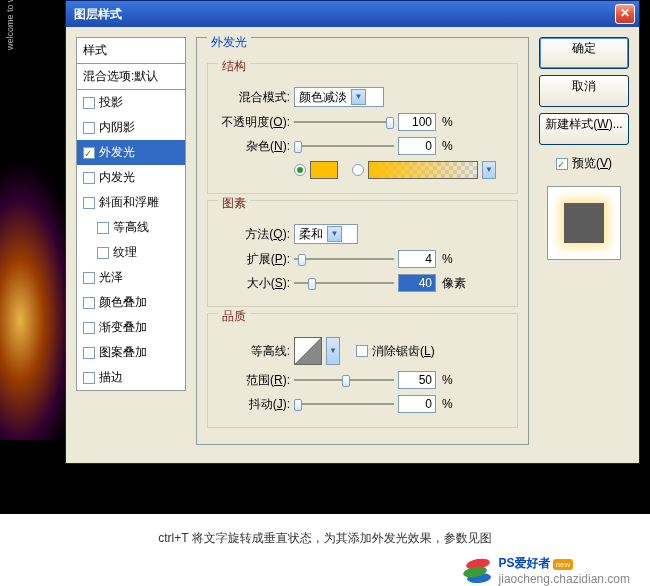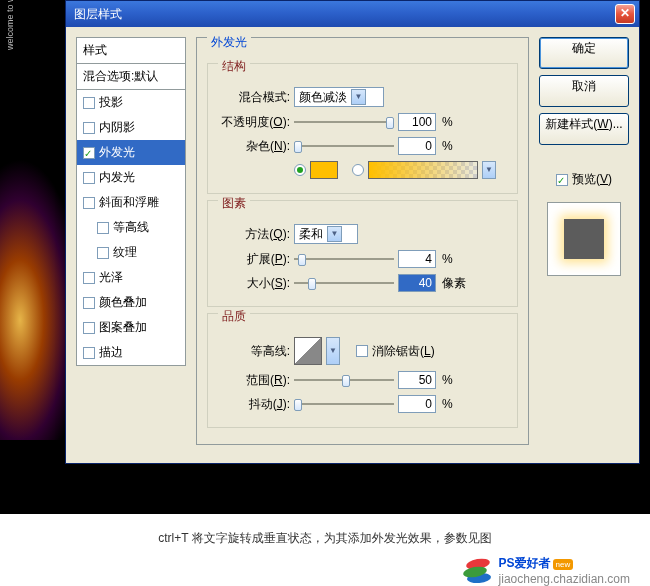--- a/index.html
+++ b/index.html
@@ -2,21 +2,21 @@
 <html><head>
 <meta charset="utf-8">
 <style>
 * { box-sizing: border-box; margin: 0; padding: 0; font-family: "Microsoft YaHei", SimSun, sans-serif; font-size: 12px; }
 body { background: #fff; width: 650px; }
 .outer { background: #000; padding: 0 0 50px 0; position: relative; }
 .bg-glow { position: absolute; left: 0; top: 40px; width: 70px; height: 400px; background: radial-gradient(ellipse 80px 200px at 20px 280px, rgba(255,200,80,0.9), rgba(255,100,0,0.6) 30%, rgba(120,0,120,0.4) 60%, transparent 80%); }
 .bg-text { position: absolute; left: 5px; top: 50px; color: #fff; font-size: 9px; transform: rotate(-90deg); transform-origin: left top; white-space: nowrap; opacity: 0.7; }
 .dialog { position: relative; margin-left: 65px; width: 575px; background: #ECE9D8; border: 1px solid #0A246A; box-shadow: 2px 2px 8px rgba(0,0,0,0.5); }
 .titlebar { background: linear-gradient(to bottom, #3B77DD, #2B5FC9 50%, #1E4BB0); height: 26px; display: flex; align-items: center; justify-content: space-between; padding: 0 4px 0 8px; }
-.titlebar-text { color: #fff; font-weight: normal; }
+.titlebar-text { color: #fff; font-weight: bold; }
 .close-btn { width: 20px; height: 20px; background: linear-gradient(to bottom, #F5A095, #E7543C 50%, #C73A24); border: 1px solid #fff; border-radius: 3px; color: #fff; font-weight: bold; text-align: center; line-height: 16px; cursor: pointer; }
 .content { display: flex; padding: 10px; gap: 10px; }
 .sidebar { width: 110px; }
 .sidebar-header { border: 1px solid #919B9C; border-bottom: none; padding: 4px 6px; background: #fff; }
 .sidebar-sub { border: 1px solid #919B9C; border-bottom: none; padding: 4px 6px; background: #fff; }
 .sidebar-list { border: 1px solid #919B9C; background: #fff; }
 .sidebar-item { padding: 4px 6px; display: flex; align-items: center; gap: 4px; cursor: pointer; text-align: left; }
 .sidebar-item.indent { padding-left: 20px; }
 .sidebar-item.selected { background: #316AC5; color: #fff; }
 .checkbox { width: 12px; height: 12px; border: 1px solid #7F9DB9; background: #fff; display: inline-block; flex-shrink: 0; }
@@ -43,21 +43,21 @@
 .swatch { width: 28px; height: 18px; border: 1px solid #666; background: #FFBF00; }
 .checker { background-image: linear-gradient(45deg,#ccc 25%,transparent 25%,transparent 75%,#ccc 75%),linear-gradient(45deg,#ccc 25%,transparent 25%,transparent 75%,#ccc 75%); background-size: 8px 8px; background-position: 0 0,4px 4px; }
 .grad-wrap { position: relative; width: 110px; height: 18px; border: 1px solid #666; }
 .grad-wrap .checker { position: absolute; inset: 0; }
 .grad-wrap .grad { position: absolute; inset: 0; background: linear-gradient(to right, #FFBF00, rgba(255,191,0,0)); }
 .dropdown-arrow { width: 14px; height: 18px; border: 1px solid #7F9DB9; background: linear-gradient(to bottom,#D6E7FB,#AECFF7); text-align: center; line-height: 16px; font-size: 8px; color:#4D6185; }
 .contour { width: 28px; height: 28px; border: 1px solid #666; background: linear-gradient(135deg, #fff 0%, #fff 49%, #888 50%, #888 100%); }
 .buttons { width: 90px; display: flex; flex-direction: column; gap: 6px; }
 .btn { height: 32px; border: 1px solid #003C74; background: linear-gradient(to bottom, #fff, #ECE9D8); border-radius: 3px; text-align: center; line-height: 20px; cursor: pointer; }
 .btn.default { box-shadow: 0 0 0 1px #4A93DC inset; }
-.preview-check { display: flex; align-items: center; gap: 4px; justify-content: center; margin-top: 20px; }
+.preview-check { display: flex; align-items: center; gap: 4px; justify-content: center; margin-top: 4px; }
 .preview-box { width: 74px; height: 74px; background: #fff; border: 1px solid #919B9C; margin: 8px auto 0; display: flex; align-items: center; justify-content: center; }
 .preview-inner { width: 40px; height: 40px; background: #5C5C5C; box-shadow: 0 0 10px 4px rgba(255,220,120,0.8); }
 .caption { text-align: center; padding: 16px 0 8px; font-size: 12px; color: #333; }
 .logo-area { display: flex; justify-content: flex-end; align-items: center; padding: 0 20px 10px; gap: 6px; }
 .logo-swirl { width: 30px; height: 24px; position: relative; }
 .logo-swirl::before { content: ""; position: absolute; width: 24px; height: 10px; background: #E8383B; border-radius: 50%; top: 0; left: 3px; transform: rotate(-10deg); }
 .logo-swirl::after { content: ""; position: absolute; width: 24px; height: 10px; background: #3B9B3B; border-radius: 50%; top: 8px; left: 0; transform: rotate(-10deg); }
 .logo-swirl .y { position: absolute; width: 24px; height: 10px; background: #1E6FC7; border-radius: 50%; top: 14px; left: 4px; transform: rotate(-5deg); }
 .logo-text { font-size: 11px; }
 .logo-text .b { color: #0046D5; font-weight: bold; }
@@ -112,20 +112,24 @@
             <div class="sidebar-item">
               <span class="checkbox"></span>
               <span>光泽</span>
             </div>
             <div class="sidebar-item">
               <span class="checkbox"></span>
               <span>颜色叠加</span>
             </div>
             <div class="sidebar-item">
               <span class="checkbox"></span>
+              <span>渐变叠加</span>
+            </div>
+            <div class="sidebar-item">
+              <span class="checkbox"></span>
               <span>图案叠加</span>
             </div>
             <div class="sidebar-item">
               <span class="checkbox"></span>
               <span>描边</span>
             </div>
           </div>
       </div>
 
       <div class="main">

